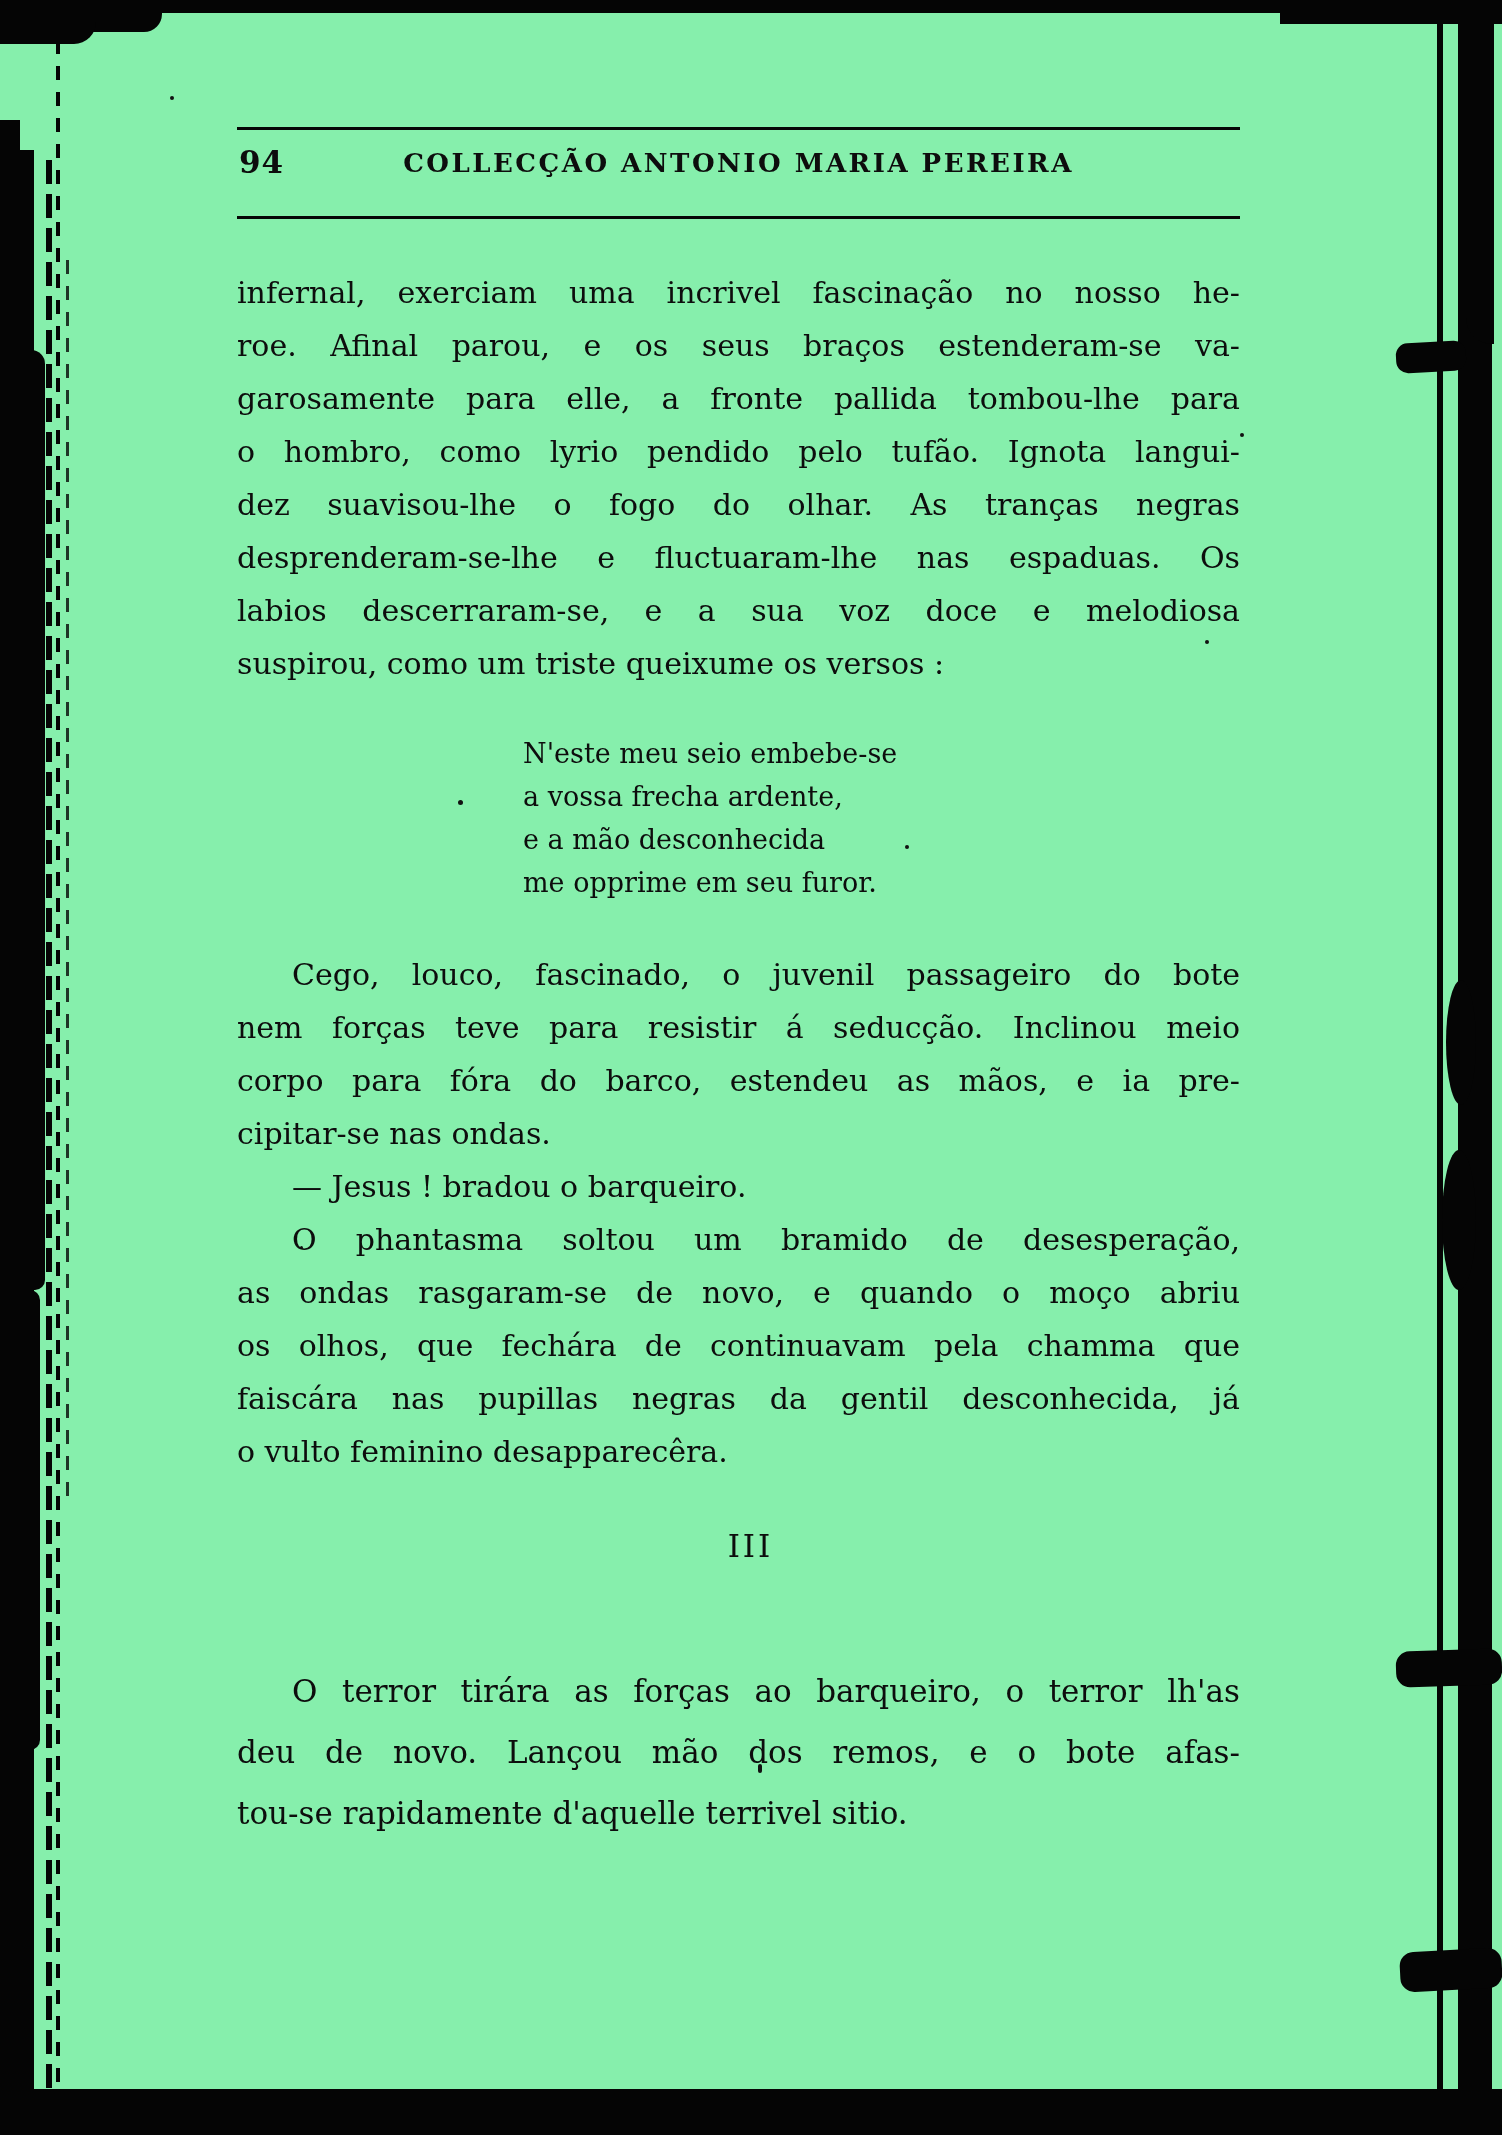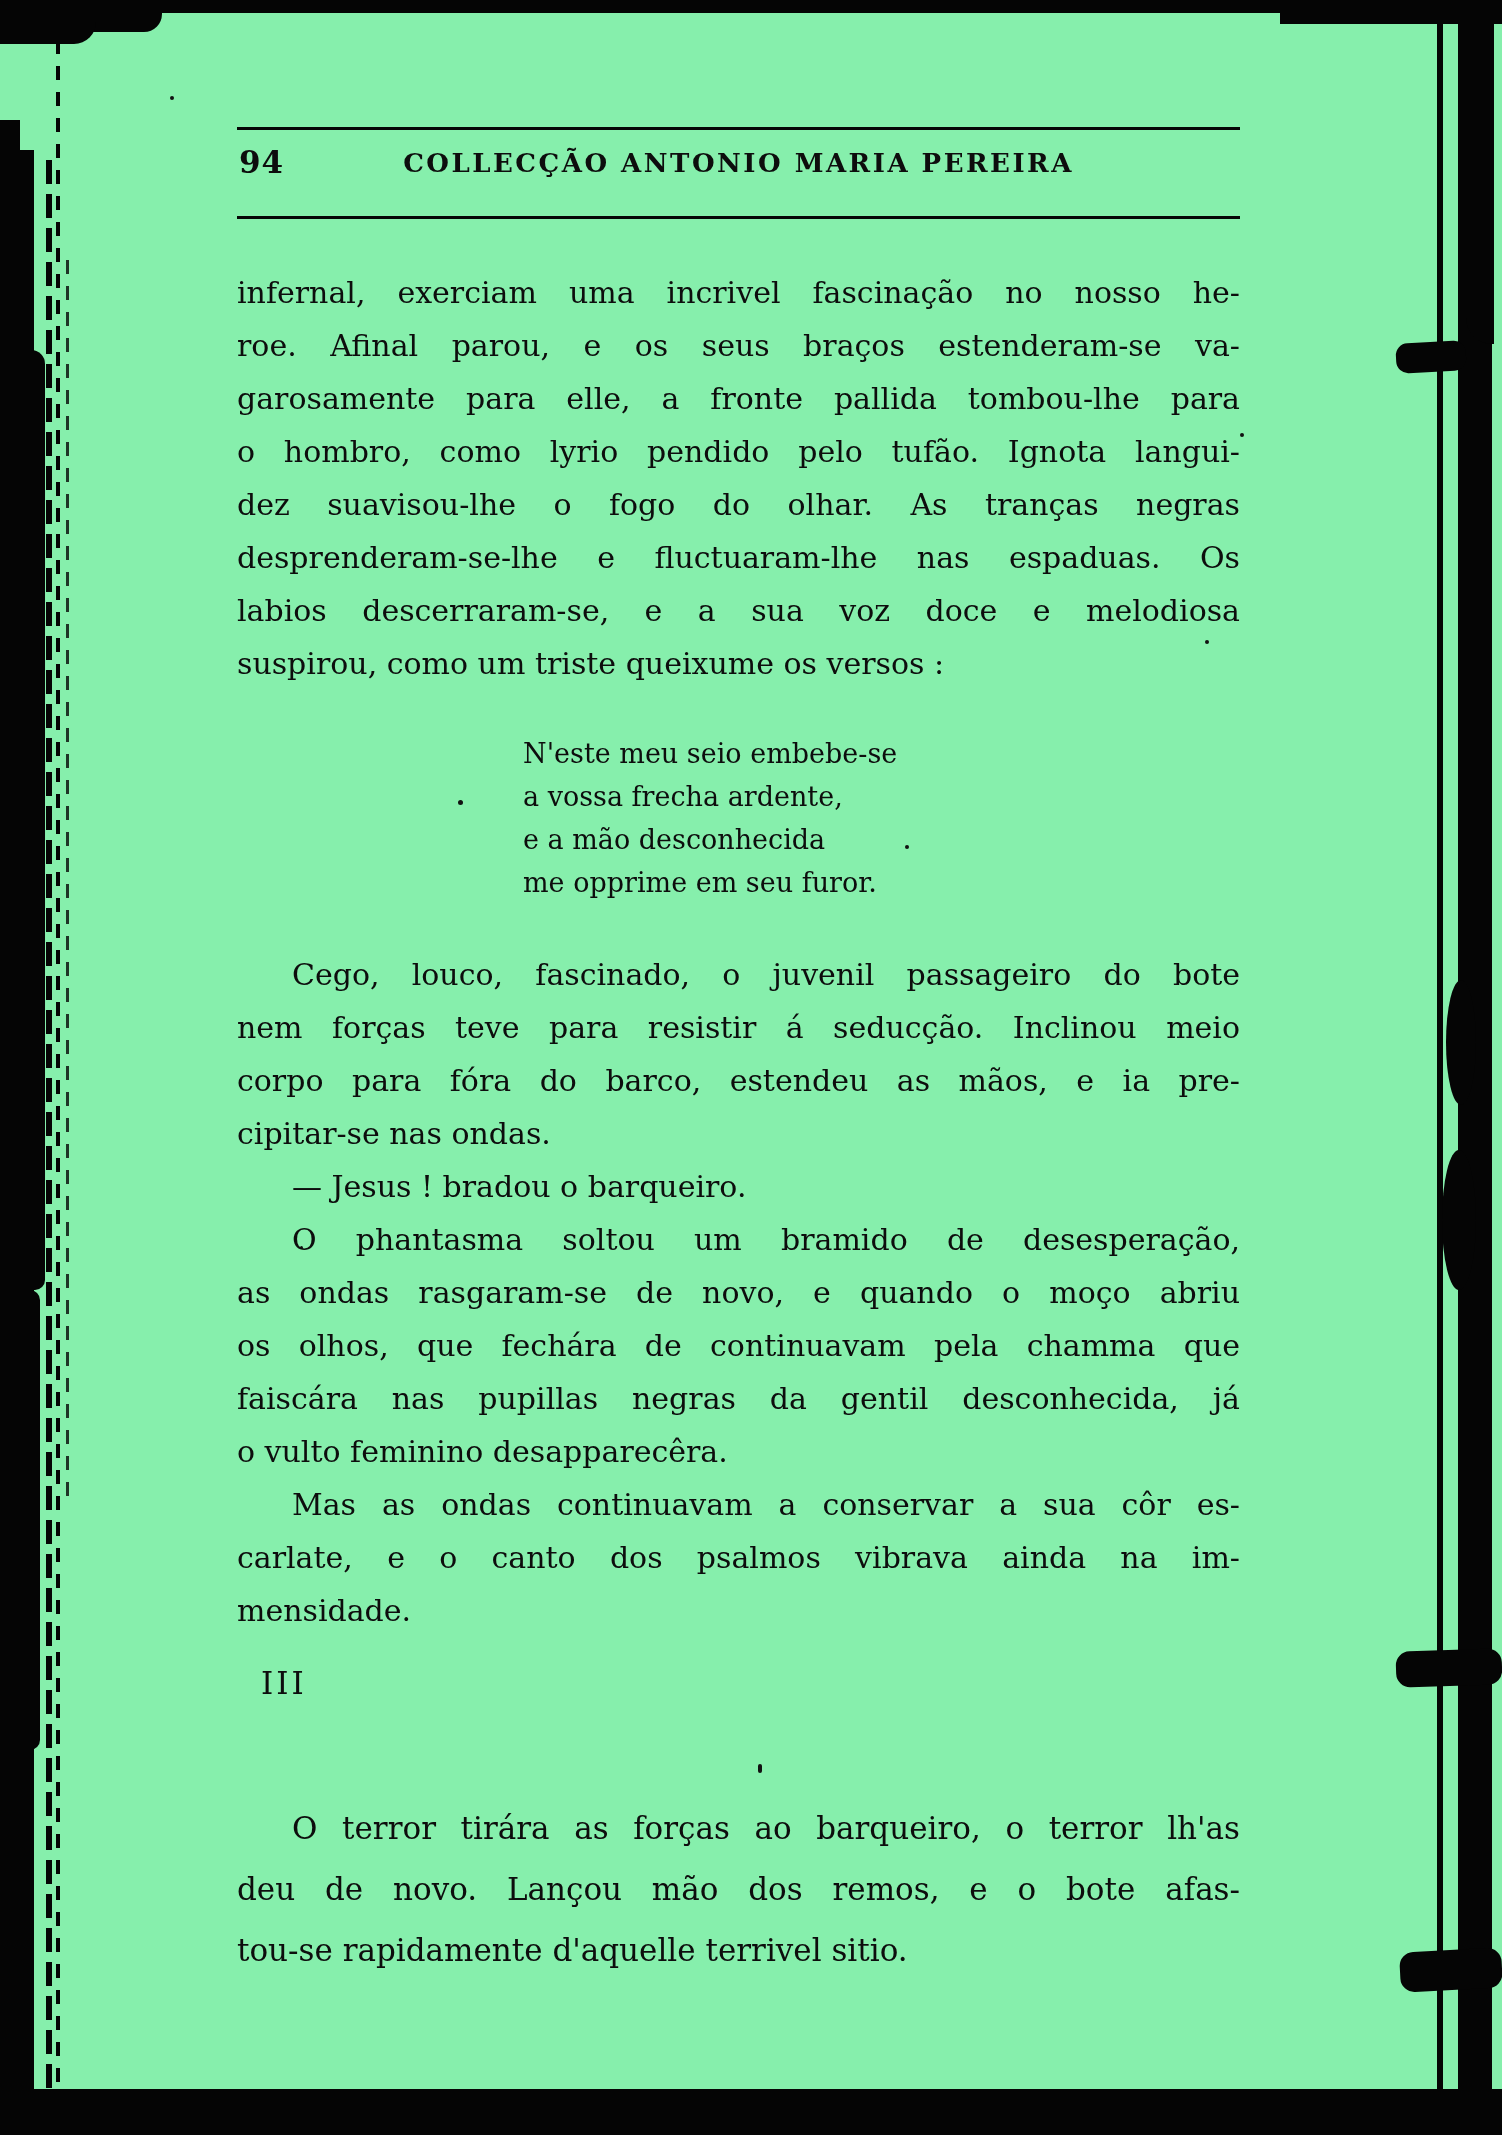--- a/index.html
+++ b/index.html
@@ -25,21 +25,21 @@
   .runtitle{
     text-align:center;padding-top:12px;font-size:26px;font-weight:bold;
     letter-spacing:2.5px;white-space:nowrap;
   }
   
   .bodytext{margin-top:47px;font-size:30px;line-height:53px;}
   .ln{width:100%;}
   .jl{text-align:justify;text-align-last:justify;text-justify:inter-word;}
   .ind{text-indent:55px;}
   .verse{margin-top:42px;margin-left:286px;font-size:27px;line-height:43px;}
-  .sechead{margin-top:26px;font-size:31px;line-height:40px;letter-spacing:3px;padding-left:24px;font-weight:normal;}
+  .sechead{margin-top:48px;text-align:center;font-size:31px;line-height:40px;letter-spacing:3px;padding-left:24px;font-weight:normal;}
   .lastpara{margin-top:95px;font-size:31px;line-height:61px;}
 </style>
 </head>
 <body>
 
 <div class="page">
 
   <div class="art" style="left:0;top:0;width:1502px;height:13px;"></div>
   <div class="art" style="left:1280px;top:0;width:222px;height:24px;"></div>
   <div class="art" style="left:0;top:0;width:162px;height:32px;border-bottom-right-radius:18px;"></div>
@@ -116,25 +116,20 @@
       </div>
 
       <div>
         <div class="ln jl ind">O phantasma soltou um bramido de desesperação,</div>
         <div class="ln jl">as ondas rasgaram-se de novo, e quando o moço abriu</div>
         <div class="ln jl">os olhos, que fechára de continuavam pela chamma que</div>
         <div class="ln jl">faiscára nas pupillas negras da gentil desconhecida, já</div>
         <div class="ln">o vulto feminino desapparecêra.</div>
       </div>
 
-      <div>
-        <div class="ln jl ind">Mas as ondas continuavam a conservar a sua côr es-</div>
-        <div class="ln jl">carlate, e o canto dos psalmos vibrava ainda na im-</div>
-        <div class="ln">mensidade.</div>
-      </div>
 
       <div class="sechead">III</div>
 
       <div class="lastpara">
         <div class="ln jl ind">O terror tirára as forças ao barqueiro, o terror lh'as</div>
         <div class="ln jl">deu de novo. Lançou mão dos remos, e o bote afas-</div>
         <div class="ln">tou-se rapidamente d'aquelle terrivel sitio.</div>
       </div>
 
     </div>

